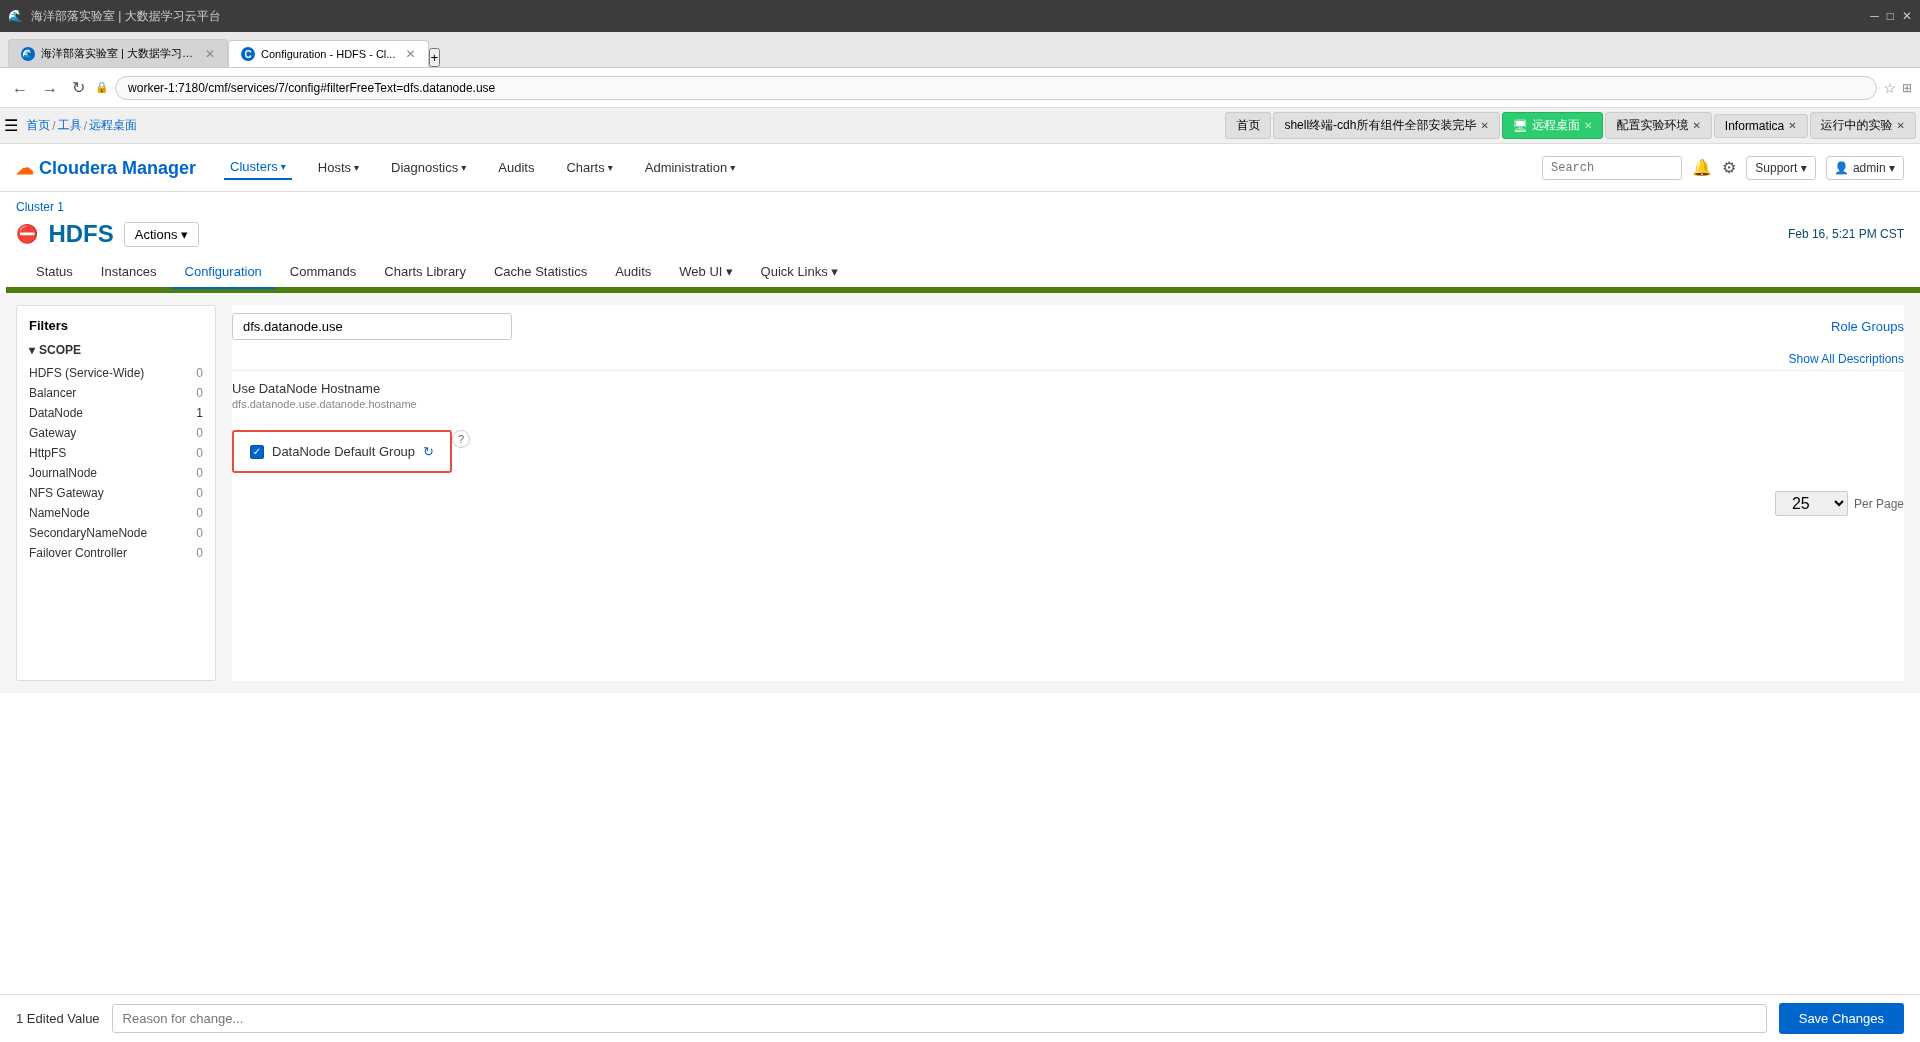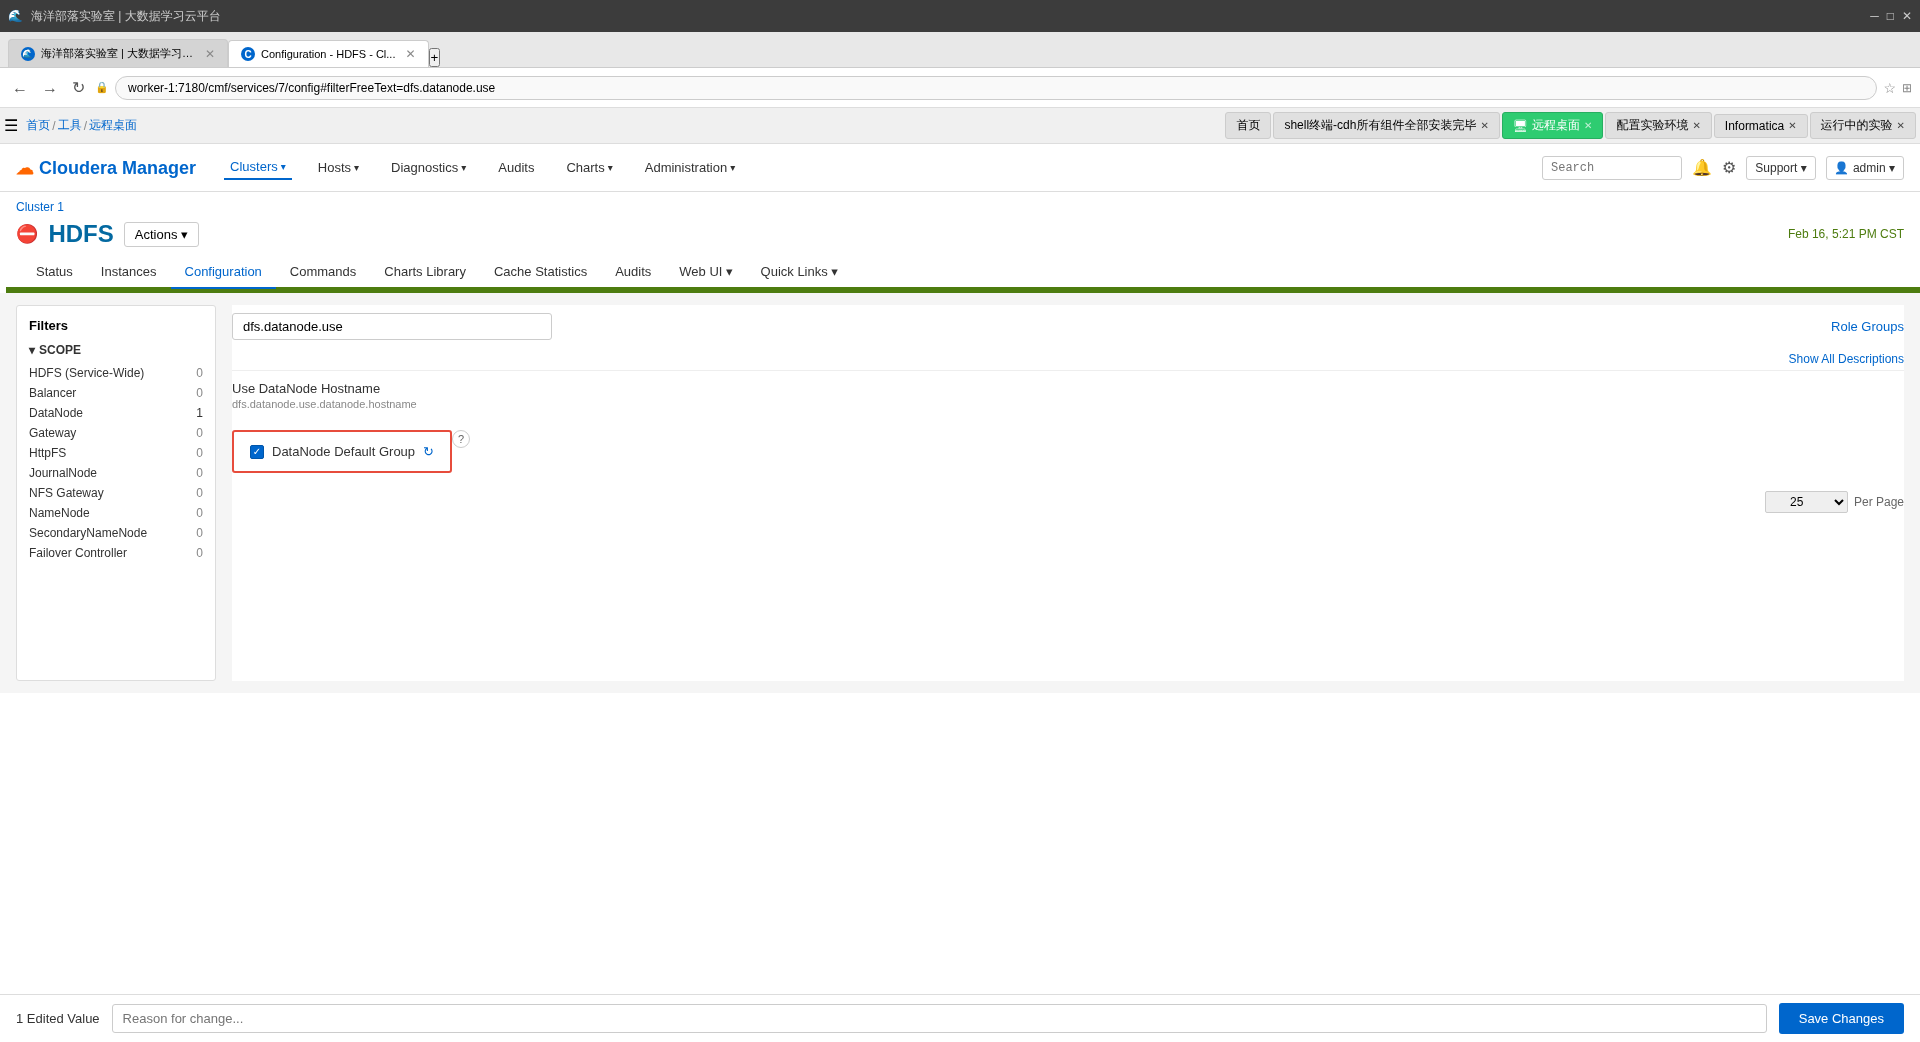--- a/index.html
+++ b/index.html
@@ -172,21 +172,21 @@
       background: #fff;
       border: 1px solid #ccc;
       border-radius: 3px;
       padding: 4px 10px;
       font-size: 13px;
       cursor: pointer;
       display: flex;
       align-items: center;
       gap: 4px;
     }
-    .timestamp { margin-left: auto; font-size: 12px; color: #4d7c0f; }
+    .timestamp { margin-left: auto; font-size: 12px; color: #0c4a6e; }
 
     
     .service-tabs {
       display: flex;
       border-bottom: 6px solid #4d7c0f;
       padding: 0 16px;
       background: #fff;
       gap: 0;
       margin-left: 6px;
     }
@@ -252,21 +252,21 @@
       display: flex;
       align-items: center;
       padding: 8px 0;
       gap: 10px;
     }
     .config-search-input {
       border: 1px solid #ccc;
       border-radius: 3px;
       padding: 5px 10px;
       font-size: 13px;
-      width: 320px;
+      width: 280px;
     }
     .role-groups-link {
       margin-left: auto;
       color: #0066cc;
       font-size: 13px;
       cursor: pointer;
       text-decoration: none;
     }
     .show-all-link {
       color: #0066cc;
@@ -336,22 +336,22 @@
       align-items: center;
       justify-content: flex-end;
       padding: 8px 0;
       font-size: 12px;
       color: #666;
       gap: 6px;
     }
     .per-page-select {
       border: 1px solid #ccc;
       border-radius: 2px;
-      padding: 2px 20px;
-      font-size: 12px;
+      padding: 2px 12px;
+      font-size: 16px;
     }
 
     
     .bottom-bar {
       position: fixed;
       bottom: 0;
       left: 0;
       right: 0;
       background: #fff;
       border-top: 1px solid #ddd;

